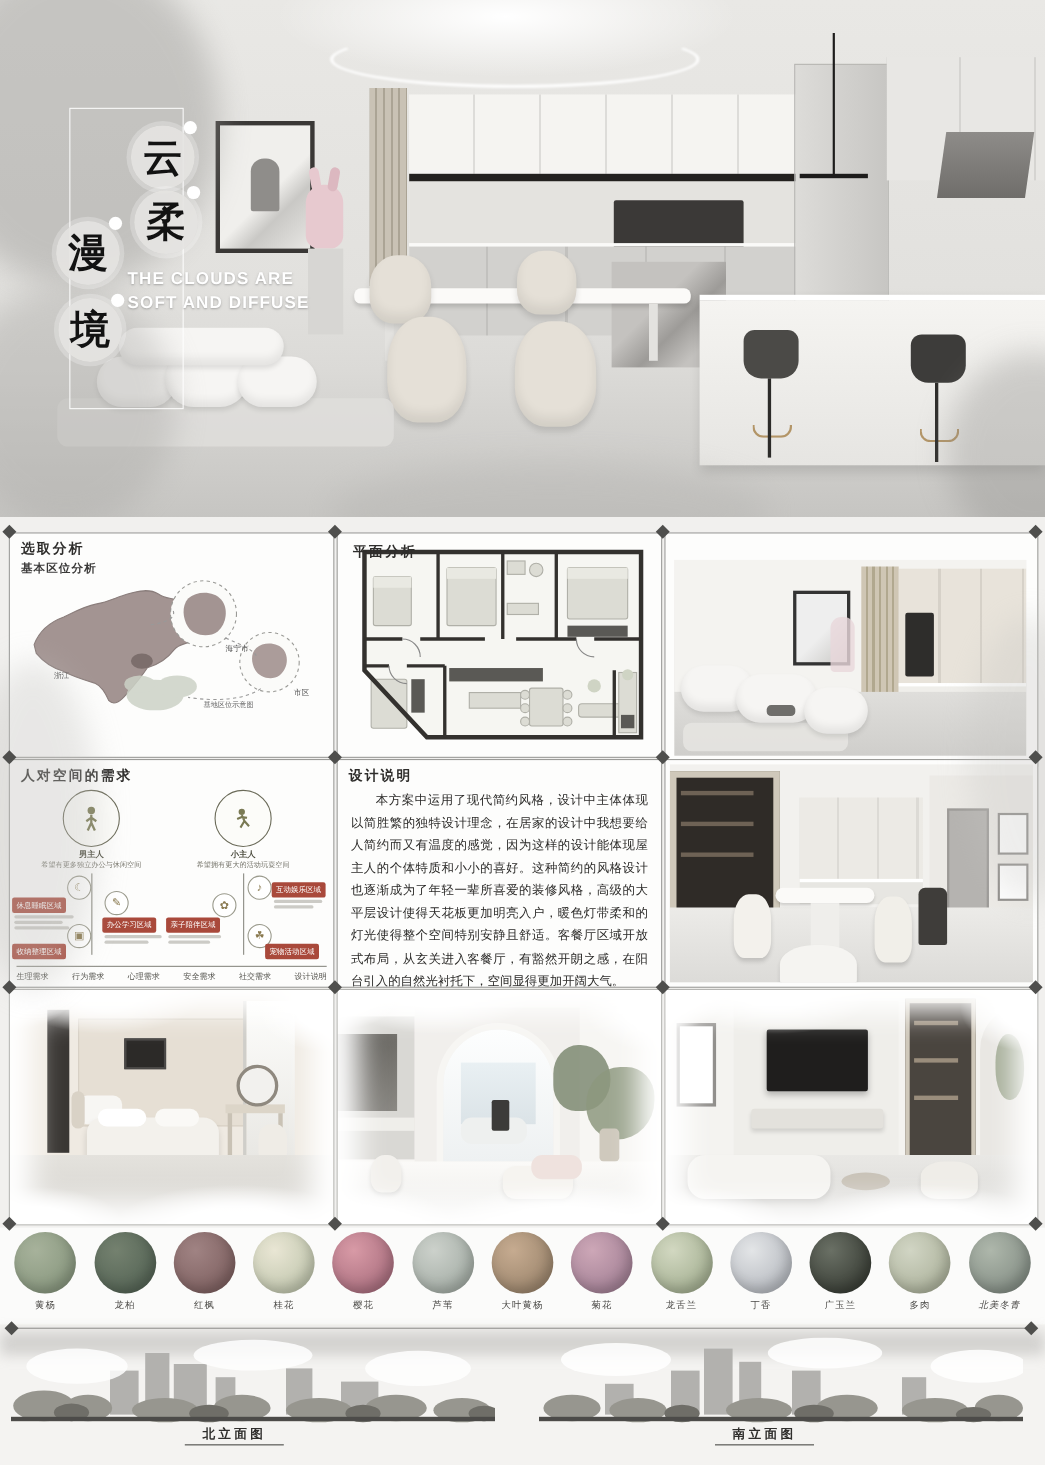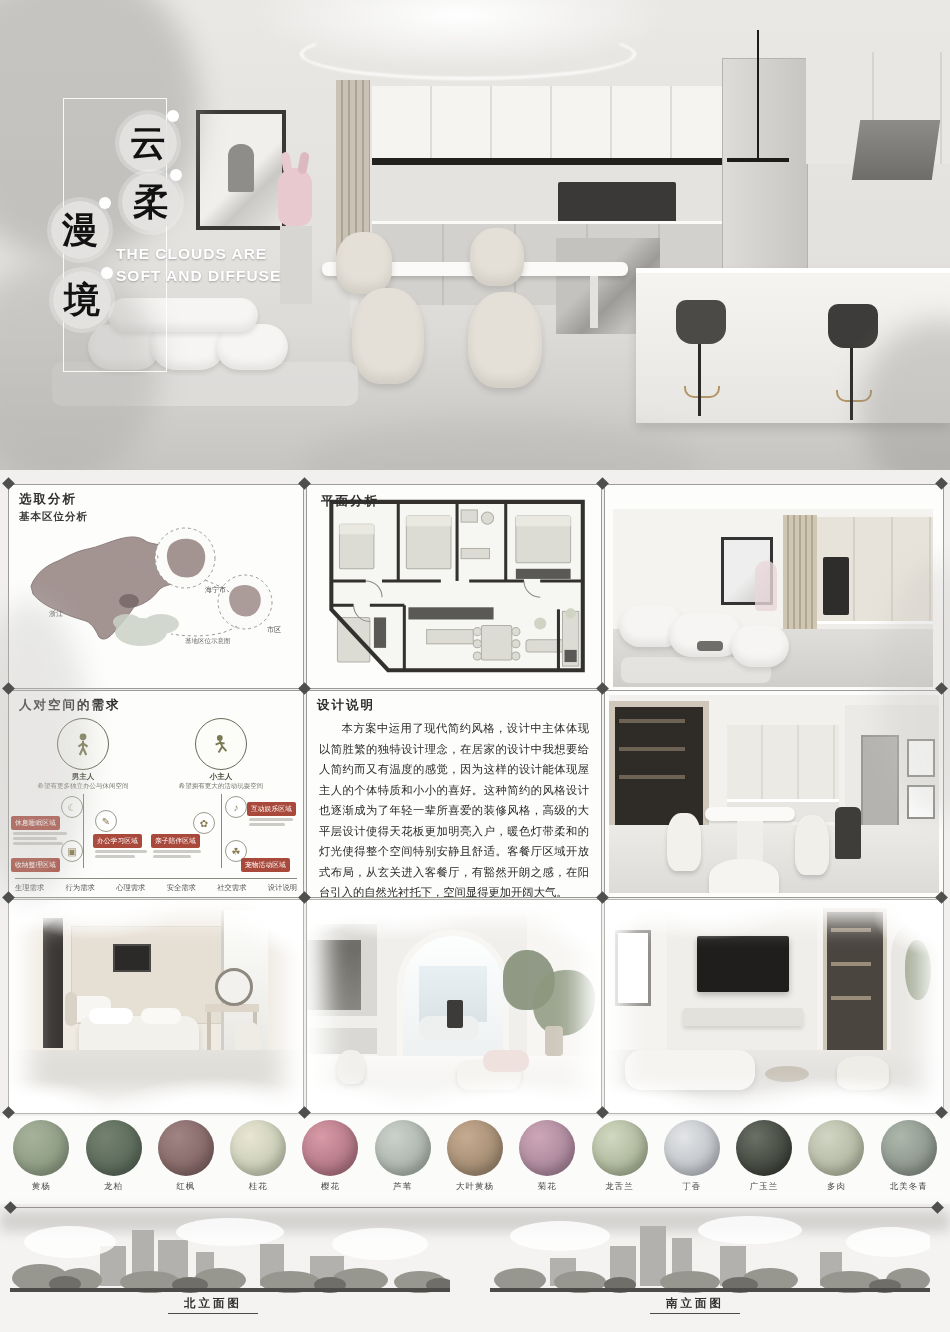--- a/index.html
+++ b/index.html
@@ -473,21 +473,21 @@
       <figcaption class="pname">丁香</figcaption>
     </figure>
   <figure class="plant" style="margin:0;">
       <div class="pcirc" style="background: radial-gradient(circle at 35% 30%, rgb(106, 112, 101), rgb(43, 47, 40));"></div>
       <figcaption class="pname">广玉兰</figcaption>
     </figure>
   <figure class="plant" style="margin:0;">
       <div class="pcirc" style="background: radial-gradient(circle at 35% 30%, rgb(209, 213, 196), rgb(162, 168, 144));"></div>
       <figcaption class="pname">多肉</figcaption>
     </figure>
-  <figure class="plant" style="margin:0;">
+  <figure class="plant" style="margin:0;font-style:italic;">
       <div class="pcirc" style="background: radial-gradient(circle at 35% 30%, rgb(174, 183, 171), rgb(120, 130, 122));"></div>
       <figcaption class="pname">北美冬青</figcaption>
     </figure>
 </div>
 
 <div id="elev">
   <div class="erule"></div>
   <div class="eband"></div>
   <svg class="abs" style="left:10px;top:12px;" width="440" height="78" viewBox="0 0 440 78">
     <g fill="#b2b1ae">

